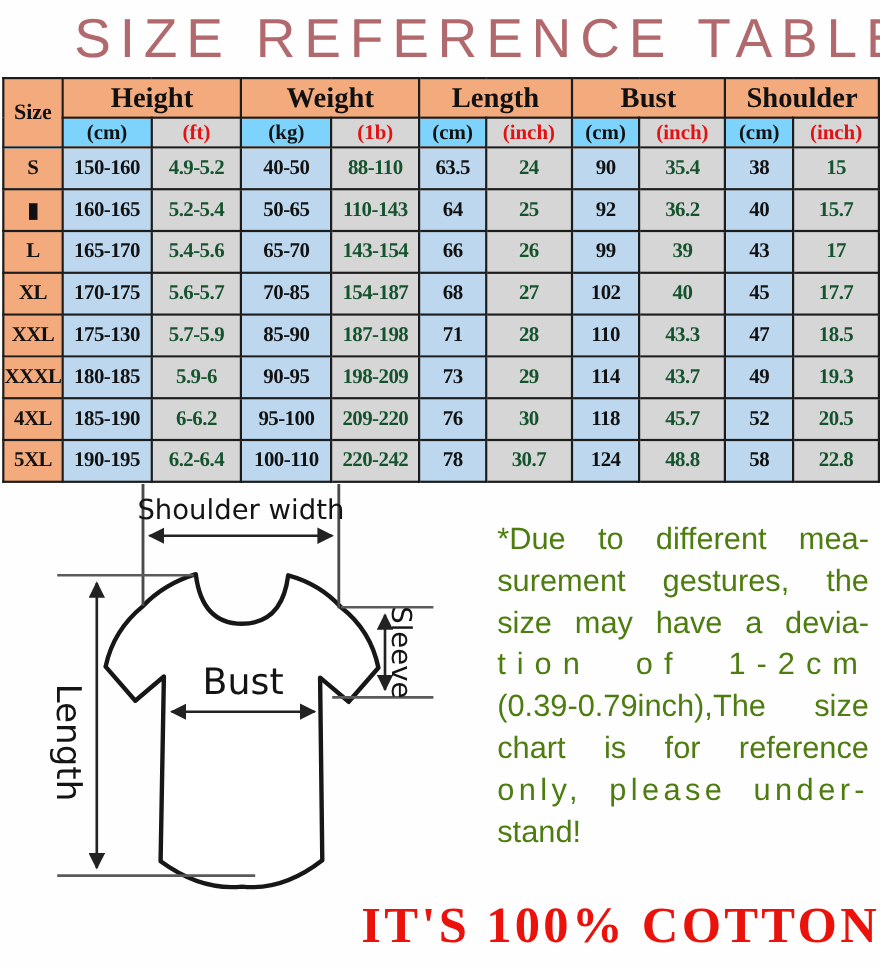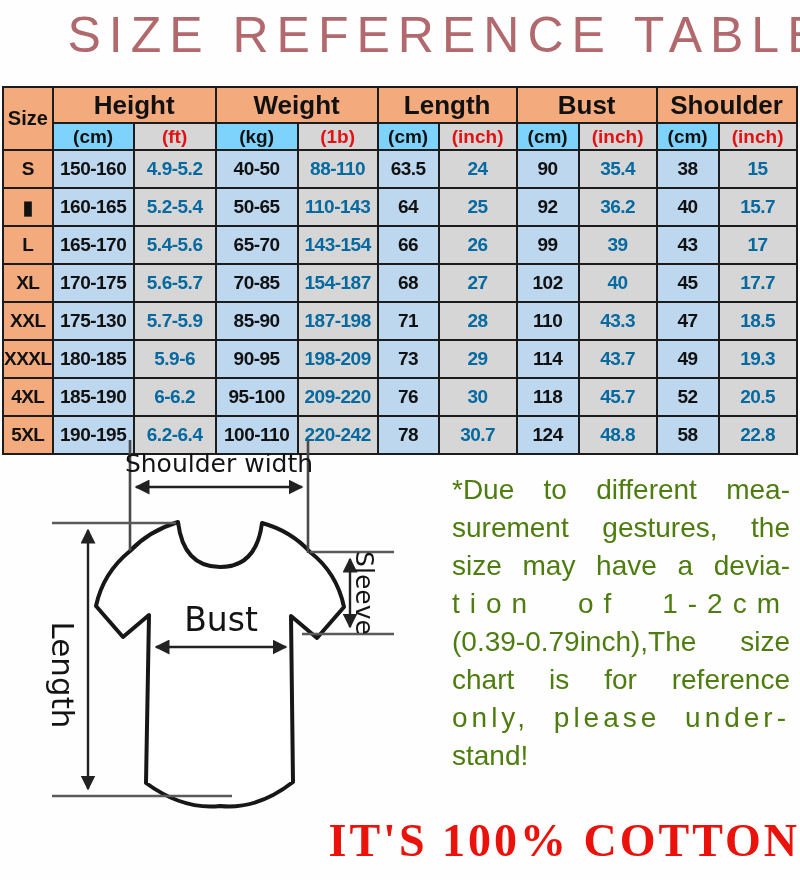--- a/index.html
+++ b/index.html
@@ -12,37 +12,37 @@
   .title {
     position:absolute; top:6px; left:0; width:100%;
     text-align:center; font-family:"Liberation Sans", sans-serif;
     font-size:50px; font-weight:400; letter-spacing:8px;
     color:#b2696d; white-space:nowrap;margin-left:48px;
   }
   
   table.size-table {
     position:absolute; left:2px; top:70px;
     border-collapse:collapse; table-layout:fixed;
-    font-family:Liberation Sans, sans-serif;
-    font-weight:bold; color:#111;margin-top:16px;
+    font-family:Liberation Serif, serif;
+    font-weight:bold; color:#111;
   }
   .size-table th, .size-table td {
     border:2px solid #1c1c1c; text-align:center; vertical-align:middle;
     padding:0; overflow:hidden; white-space:nowrap;
   }
   .size-table thead tr.r1 th { height:36px; }
   .size-table thead tr.r2 th { height:27px; }
   .size-table tbody td, .size-table tbody th { height:38px; }
   .c-corner { background:#f3ab7e; font-size:20px; }
   .c-group  { background:#f3ab7e; font-size:26px; }
   .u-cm { background:#7dd3fc; font-size:19px; }
   .u-in { background:#d6d6d6; font-size:19px; color:#e31212; }
   .c-size { background:#f3ab7e; font-size:19px; letter-spacing:-0.5px; }
   .c-cm { background:#bdd7ee; font-size:19px; letter-spacing:-0.5px; }
-  .c-in { background:#d6d6d6; font-size:19px; color:#0369a1; letter-spacing:-0.5px; }
+  .c-in { background:#d6d6d6; font-size:19px; color:#14532d; letter-spacing:-0.5px; }
   
   svg.diagram { position:absolute; left:28px; top:438px; }
   .outline { fill:#ffffff; stroke:#171717; stroke-width:4; stroke-linejoin:round; }
   .guide { stroke:#4a4a4a; stroke-width:2.6; fill:none; }
   .refline { stroke:#5a5a5a; stroke-width:2.4; fill:none; }
   .arrow { stroke:#222222; stroke-width:2.4; fill:none; }
   .dlabel { font-family:"DejaVu Sans", sans-serif; fill:#141414; }
   
   .note {
     position:absolute; left:452px; top:471px; width:338px;

